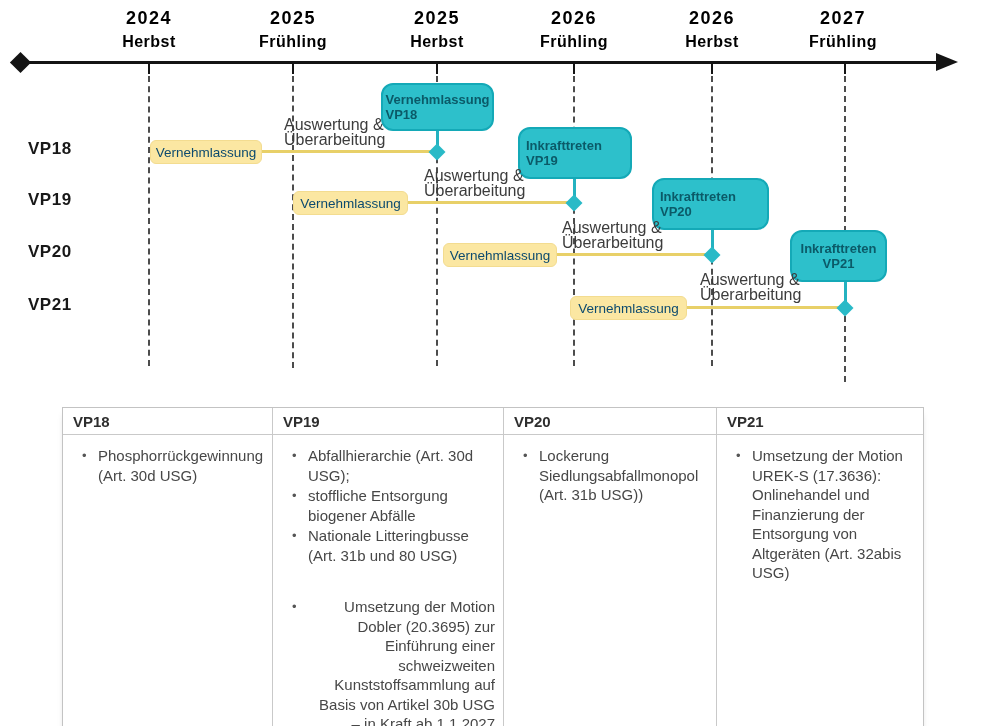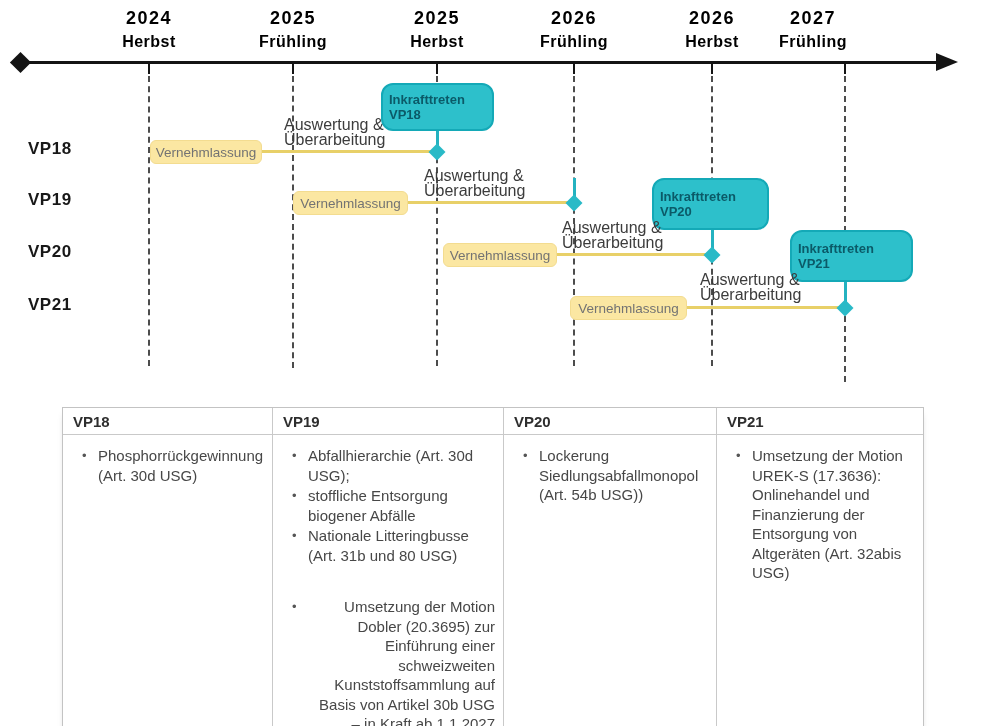--- a/index.html
+++ b/index.html
@@ -13,21 +13,21 @@
   .axis-diamond { position:absolute; width:15px; height:15px; background:#141414; transform:rotate(45deg); }
   .axis-arrow { position:absolute; width:0; height:0; border-left:22px solid #141414; border-top:9px solid transparent; border-bottom:9px solid transparent; }
   .tick { position:absolute; width:2px; height:11px; background:#141414; top:63px; }
   .axis-label { position:absolute; top:6px; width:150px; text-align:center; color:#000000; font-weight:bold; z-index:5; }
   .axis-label .yr { font-size:18px; letter-spacing:1.5px; line-height:25px; display:block; }
   .axis-label .season { font-size:16px; letter-spacing:.5px; line-height:21px; display:block;text-align:center; }
   .dashline { position:absolute; width:0; border-left:2px dashed #4c4c4c; top:76px; z-index:1; }
   
   .row-label { position:absolute; left:28px; width:60px; font-size:17px; font-weight:bold; color:#181818; letter-spacing:.5px; z-index:5; }
   .consult-box { position:absolute; height:24px; background:#fbe7a2; border:1px solid #f3dc90; border-radius:6px;
-    display:flex; align-items:center; justify-content:center; font-size:13.5px; color:#737373; z-index:3; }
+    display:flex; align-items:center; justify-content:center; font-size:13.5px; color:#0c4a6e; z-index:3; }
   .conn-line { position:absolute; height:3px; background:#e8d068; z-index:2; }
   .review-label { position:absolute; font-size:16px; line-height:15px; color:#3c3c3c; z-index:4; white-space:nowrap; }
   .enact-box { position:absolute; background:#2dc0cb; border:2px solid #14a9b7; border-radius:12px;
     display:flex; align-items:center; justify-content:center; font-size:13px; font-weight:bold; color:#0b5a68; z-index:3; padding:0 6px; }
   .stem { position:absolute; width:3px; background:#24b2c0; z-index:2; }
   .milestone { position:absolute; width:12px; height:12px; background:#29bac7; transform:rotate(45deg); z-index:4; }
   
   .ptable { position:absolute; left:62px; top:407px; width:862px; border:1px solid #c3c3c3;
     display:grid; grid-template-columns:210px 231px 213px 206px;
     box-shadow:0 5px 7px -3px rgba(0,0,0,0.22); background:#fff; }
@@ -69,51 +69,52 @@
     <span class="season">Herbst</span>
   </div>
   <div class="axis-label" style="left:499px;">
     <span class="yr">2026</span>
     <span class="season">Frühling</span>
   </div>
   <div class="axis-label" style="left:637px;">
     <span class="yr">2026</span>
     <span class="season">Herbst</span>
   </div>
-  <div class="axis-label" style="left:738px;">
+  <div class="axis-label" style="left:768px;">
     <span class="yr">2027</span>
     <span class="season">Frühling</span>
   </div>
 
   <div class="dashline" style="left:148px; height:290px;"></div>
   <div class="dashline" style="left:292px; height:292px;"></div>
   <div class="dashline" style="left:436px; height:290px;"></div>
   <div class="dashline" style="left:573px; height:290px;"></div>
   <div class="dashline" style="left:711px; height:290px;"></div>
   <div class="dashline" style="left:844px; height:306px;"></div>
 
   <div class="row-label" style="top:139px;">VP18</div>
   <div class="conn-line" style="left:260px; top:150px; width:177px;"></div>
   <div class="consult-box" style="left:150px; top:140px; width:112px;">Vernehmlassung</div>
   <div class="review-label" style="left:284px; top:117px;">
     <span>Auswertung &amp;</span><br>
     <span>Überarbeitung</span>
   </div>
   <div class="stem" style="left:436px; top:129px; height:23px;"></div>
-  <div class="enact-box" style="left:381px; top:83px; width:113px; height:48px;">Inkrafttreten VP18</div>
+  <div class="enact-box" style="left:381px; top:83px; width:113px; height:48px;">Vernehmlassung VP18</div>
   <div class="milestone" style="left:431px; top:146px;"></div>
 
   <div class="row-label" style="top:190px;">VP19</div>
   <div class="conn-line" style="left:406px; top:201px; width:168px;"></div>
   <div class="consult-box" style="left:293px; top:191px; width:115px;">Vernehmlassung</div>
   <div class="review-label" style="left:424px; top:168px;">
     <span>Auswertung &amp;</span><br>
     <span>Überarbeitung</span>
   </div>
   <div class="stem" style="left:573px; top:178px; height:25px;"></div>
+  <div class="enact-box" style="left:518px; top:127px; width:114px; height:52px;">Inkrafttreten VP19</div>
   <div class="milestone" style="left:568px; top:197px;"></div>
 
   <div class="row-label" style="top:242px;">VP20</div>
   <div class="conn-line" style="left:555px; top:253px; width:157px;"></div>
   <div class="consult-box" style="left:443px; top:243px; width:114px;">Vernehmlassung</div>
   <div class="review-label" style="left:562px; top:220px;">
     <span>Auswertung &amp;</span><br>
     <span>Überarbeitung</span>
   </div>
   <div class="stem" style="left:711px; top:229px; height:26px;"></div>
@@ -121,21 +122,21 @@
   <div class="milestone" style="left:706px; top:249px;"></div>
 
   <div class="row-label" style="top:295px;">VP21</div>
   <div class="conn-line" style="left:685px; top:306px; width:160px;"></div>
   <div class="consult-box" style="left:570px; top:296px; width:117px;">Vernehmlassung</div>
   <div class="review-label" style="left:700px; top:272px;">
     <span>Auswertung &amp;</span><br>
     <span>Überarbeitung</span>
   </div>
   <div class="stem" style="left:844px; top:281px; height:27px;"></div>
-  <div class="enact-box" style="left:790px; top:230px; width:123px; height:52px;">Inkrafttreten VP21</div>
+  <div class="enact-box" style="left:790px; top:230px; width:97px; height:52px;text-align:center;">Inkrafttreten VP21</div>
   <div class="milestone" style="left:839px; top:302px;"></div>
 
   <div class="ptable">
     <div class="hcell">VP18</div>
     <div class="hcell">VP19</div>
     <div class="hcell">VP20</div>
     <div class="hcell">VP21</div>
 
     <div class="bcell">
       <ul>
@@ -145,21 +146,21 @@
     <div class="bcell">
       <ul>
         <li>Abfallhierarchie (Art. 30d USG);</li>
         <li>stoffliche Entsorgung biogener Abfälle</li>
         <li>Nationale Litteringbusse (Art. 31b und 80 USG)</li>
         <li class="gap">Umsetzung der Motion Dobler (20.3695) zur Einführung einer schweizweiten Kunststoffsammlung auf Basis von Artikel 30b USG – in Kraft ab 1.1.2027</li>
       </ul>
     </div>
     <div class="bcell">
       <ul>
-        <li>Lockerung Siedlungsabfallmonopol (Art. 54b USG))</li>
+        <li>Lockerung Siedlungsabfallmonopol (Art. 31b USG))</li>
       </ul>
     </div>
     <div class="bcell">
       <ul>
         <li>Umsetzung der Motion UREK-S (17.3636): Onlinehandel und Finanzierung der Entsorgung von Altgeräten (Art. 32abis USG)</li>
       </ul>
     </div>
   </div>
 
 </div>

